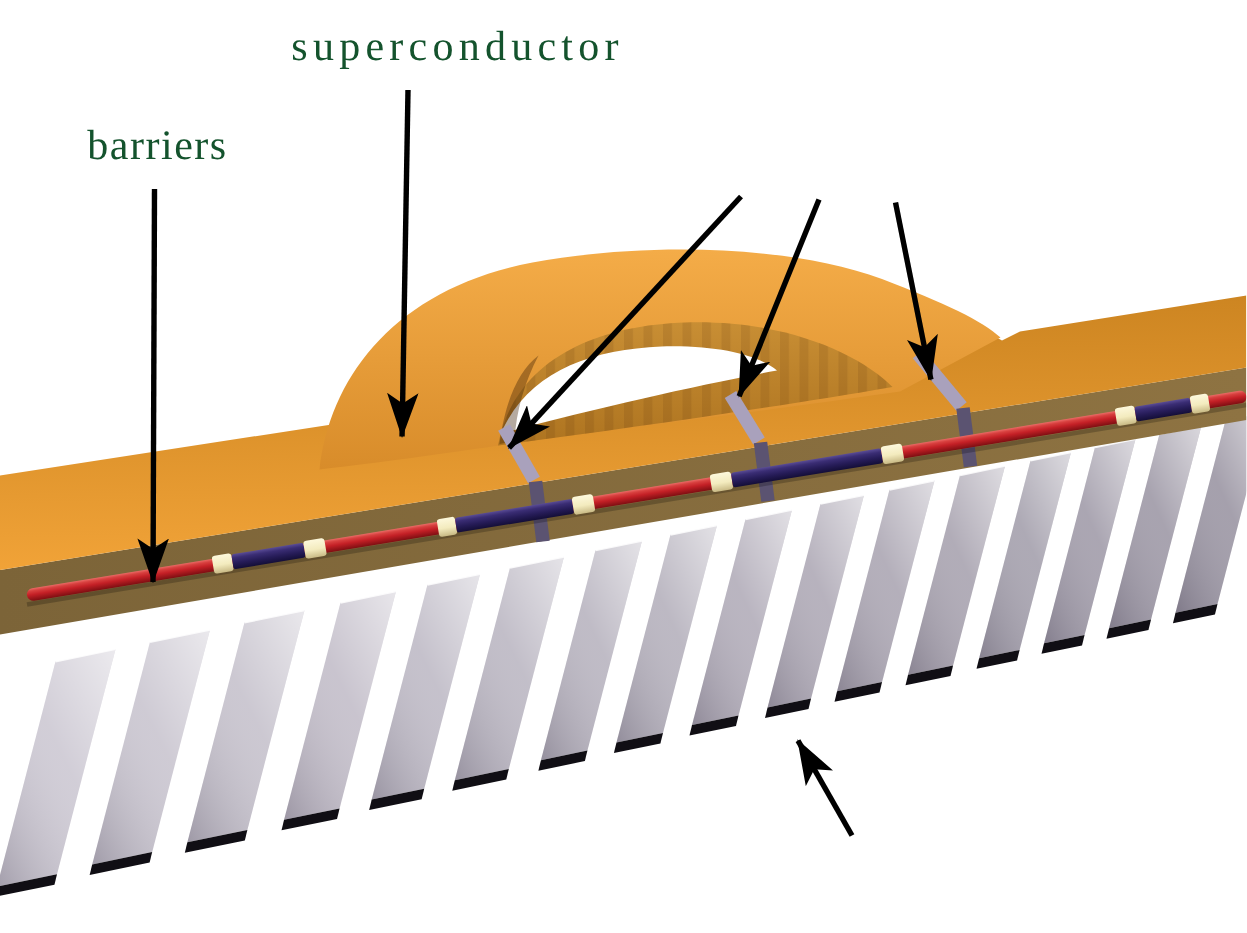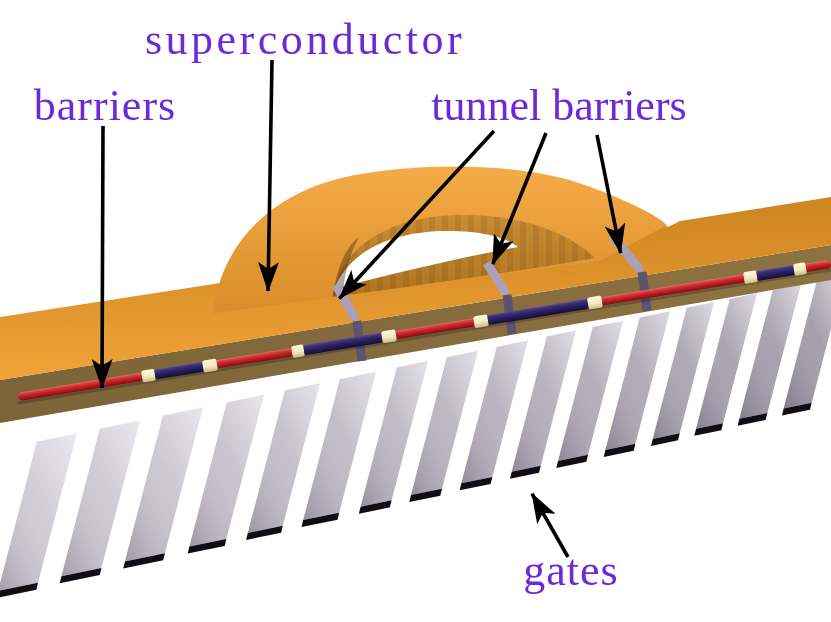--- a/index.html
+++ b/index.html
@@ -1,20 +1,20 @@
 <!DOCTYPE html>
 <html><head>
 <meta charset="utf-8">
 <style>
   html,body{margin:0;padding:0;background:#fff;}
   .stage{position:relative;width:831px;height:622px;background:#fff;overflow:hidden;
          font-family:"Liberation Serif","DejaVu Serif",serif;}
   .stage svg{position:absolute;left:0;top:0;}
   .fig-label{position:absolute;transform:translateX(-50%);white-space:nowrap;
-             font-size:44px;line-height:1;color:#6d28d9;}
+             font-size:28px;line-height:1;color:#14532d;}
   .label-superconductor{letter-spacing:3.5px;}
   .label-nanowire{letter-spacing:1px;}
   .label-gates{letter-spacing:1px;}
 </style>
 </head>
 <body>
 
 <div class="stage">
   <svg id="scene" width="831" height="622" viewBox="0 0 831 622">
       <defs>
@@ -168,15 +168,13 @@
         <line x1="272" y1="60" x2="268.03432970551285" y2="291.00029465387536" stroke="#000000" stroke-width="3.6" marker-end="url(#mArrow)"></line>
         <line x1="103" y1="126" x2="102.00757570322776" y2="388.00001434787134" stroke="#000000" stroke-width="3.6" marker-end="url(#mArrow)"></line>
         <line x1="494" y1="131" x2="339.3565602054661" y2="298.530393110745" stroke="#000000" stroke-width="3.6" marker-end="url(#mArrow)"></line>
         <line x1="546" y1="133" x2="492.7523803526796" y2="264.14691505728916" stroke="#000000" stroke-width="3.6" marker-end="url(#mArrow)"></line>
         <line x1="597" y1="135" x2="620.6077677297236" y2="253.03883864861817" stroke="#000000" stroke-width="3.6" marker-end="url(#mArrow)"></line>
         <line x1="568" y1="557" x2="531.98939677111" y2="493.7381294627608" stroke="#000000" stroke-width="3.6" marker-end="url(#mArrow)"></line>
       </g>
     </svg>
   <div class="fig-label label-superconductor" style="left: 305px; top: 18px;">superconductor</div>
   <div class="fig-label label-nanowire" style="left: 105px; top: 84px;">barriers</div>
-  <div class="fig-label label-tunnel_barriers" style="left: 559px; top: 84px;">tunnel barriers</div>
-  <div class="fig-label label-gates" style="left: 571px; top: 549px;">gates</div>
 </div>
 
 </body></html>

